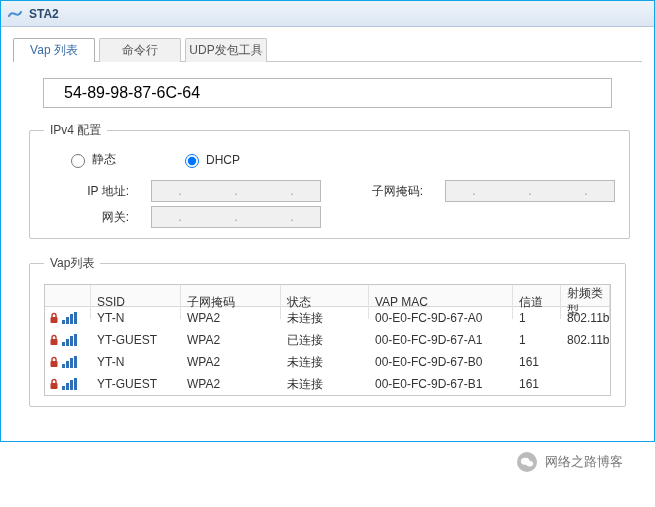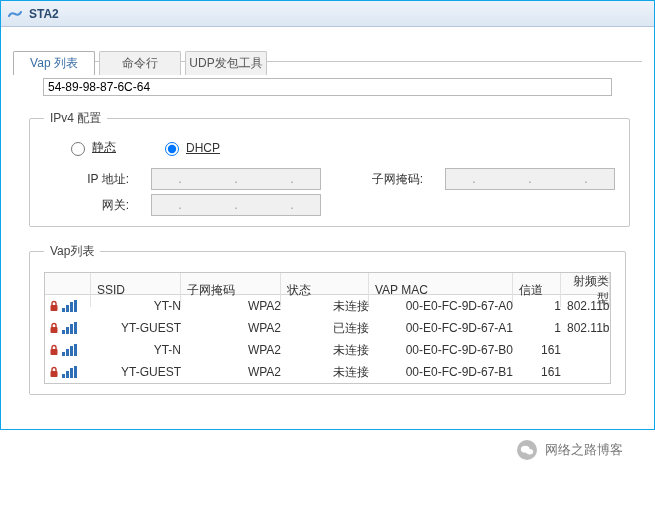--- a/index.html
+++ b/index.html
@@ -42,63 +42,62 @@
     min-width: 82px;
     height: 24px;
     display: flex;
     align-items: center;
     justify-content: center;
     border: 1px solid #c7c7c7;
     border-bottom: none;
     background: #f1f1f1;
     color: #555;
     position: relative;
-    top: 14px;
+    top: 1px;
     border-radius: 2px 2px 0 0;
     cursor: pointer;
   }
   .tab.active {
     background: #fff;
     color: #3a6ea5;
     border-color: #b0b0b0;
   }
   .row {
     display: flex;
     align-items: center;
     margin: 0 30px 14px 30px;
   }
   .lbl {
     width: 85px;
     text-align: right;
     margin-right: 10px;
   }
   .textfield {
     flex: 1;
-    height: 18px;
+    height: 30px;
     border: 1px solid #b9b9b9;
-    padding: 2px 4px;
-    font-size: 12px;
+    padding: 2px 20px;
+    font-size: 16px;
     background:#fff;
   }
   fieldset {
     border: 1px solid #c7c7c7;
     border-radius: 2px;
     margin: 0 16px 16px 16px;
     padding: 12px 14px 10px 14px;
   }
   legend {
     padding: 0 6px;
     color: #444;
   }
   .radio-row {
     display: flex;
-    gap: 44px;
+    gap: 64px;
     margin: 0 0 12px 22px;
     align-items: center;
-    text-decoration: underline;
   }
   .radio-opt {
     display: flex;
     align-items: center;
     gap: 4px;
     cursor: pointer;
   }
   input[type=radio] {
     width: 14px;
     height: 14px;
@@ -116,21 +115,20 @@
     border: 1px solid #b9b9b9;
     background: #f0f0f0;
     display: flex;
     align-items: center;
     justify-content: space-around;
     color: #999;
   }
   .table {
     border: 1px solid #c7c7c7;
     width: 100%;
-    text-align: right;
   }
   .thead, .trow {
     display: grid;
     grid-template-columns: 46px 90px 100px 88px 144px 48px 1fr;
     align-items: center;
     height: 22px;
   }
   .thead {
     background: #fafafa;
     border-bottom: 1px solid #d7d7d7;

